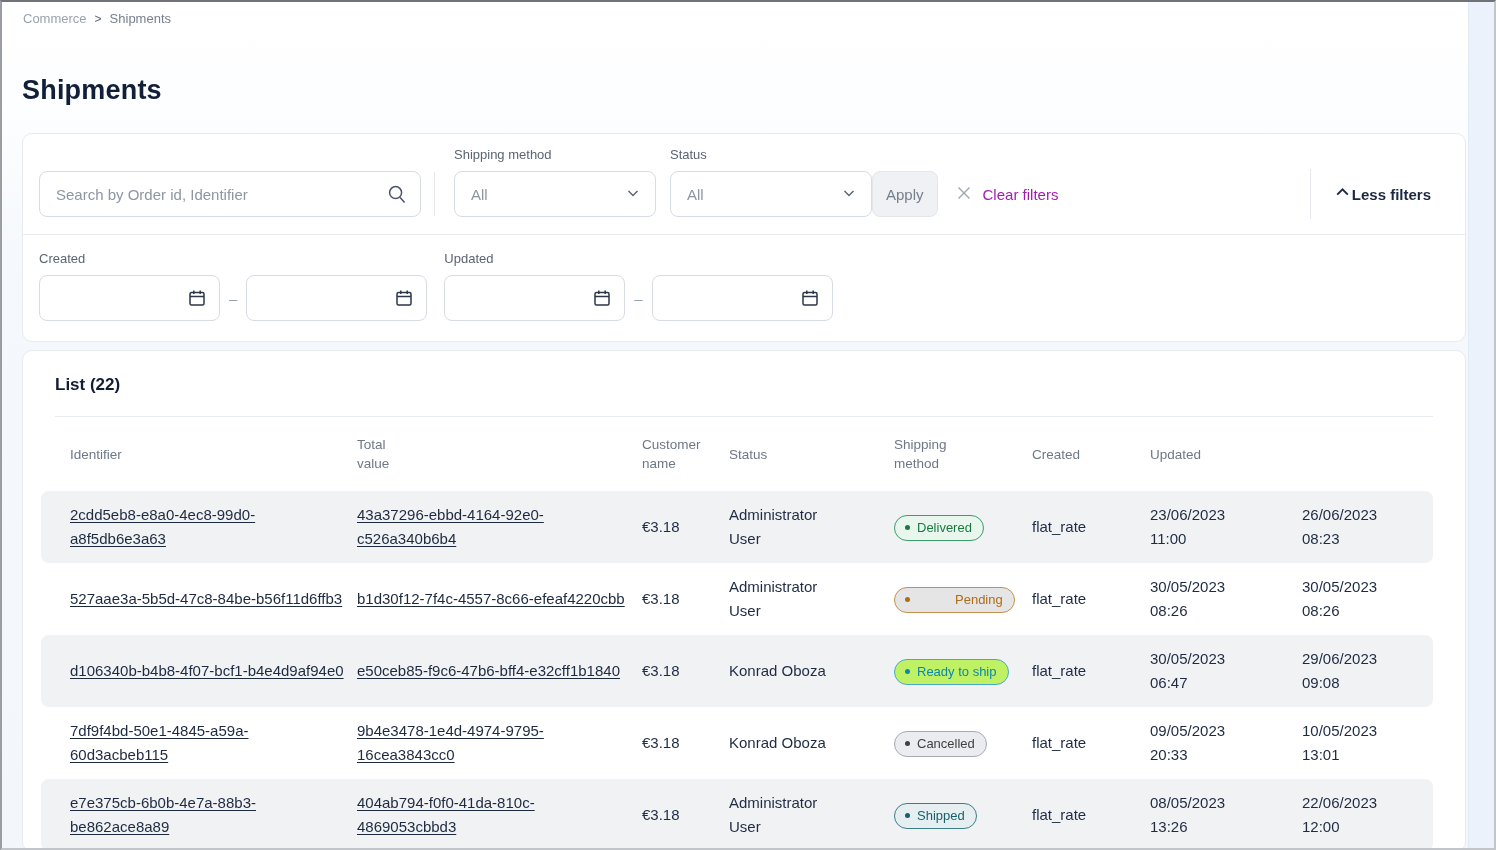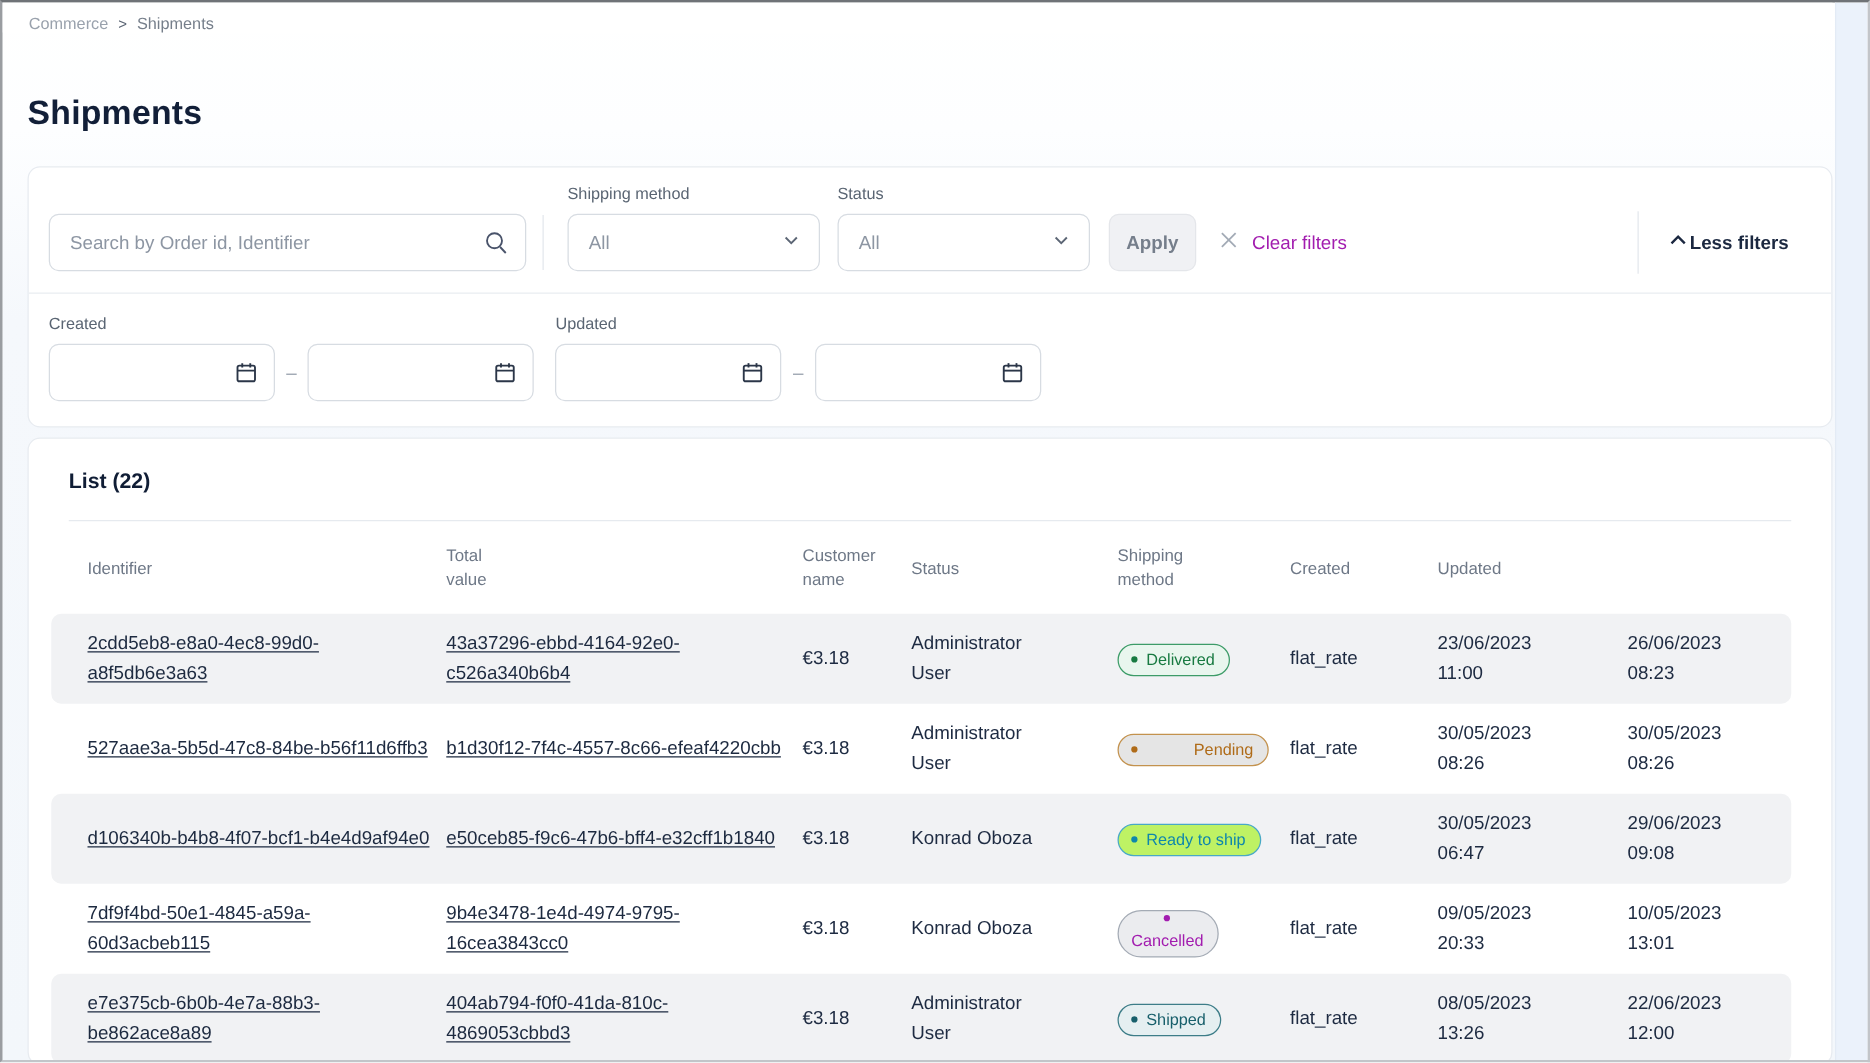--- a/index.html
+++ b/index.html
@@ -50,24 +50,23 @@
   .select-group { display:flex; flex-direction:column; }
   .field-label { font-size:13px; color:#5a6573; margin-bottom:9px; }
   .select {
     width:202px; height:46px; border:1px solid #d7dce2; border-radius:8px; background:#fff;
     display:flex; align-items:center; justify-content:space-between; padding:0 14px 0 16px;
     font-size:15px; color:#8d96a3; cursor:pointer;
   }
   .sg-gap { margin-left:14px; }
 
   .apply-btn {
-    margin-left:15px; height:46px; padding:0 13px; border:1px solid #e4e6ea; border-radius:8px;
+    height:46px; padding:0 13px; border:1px solid #e4e6ea; border-radius:8px;
     background:#f0f1f4; color:#757e8b; font-size:15px; font-family:"Liberation Sans", sans-serif;
     cursor:pointer;
-    font-weight:bold;
   }
   .clear-btn {
     margin-left:17px; height:46px; display:flex; align-items:center; gap:10px;
     color:#a21caf; font-size:15px; cursor:pointer; background:none; border:none;
     font-family:"Liberation Sans", sans-serif;
   }
   .row1-right { margin-left:auto; display:flex; align-items:center; height:46px; }
   .vdiv-tall { width:1px; height:50px; background:#e4e8ed; align-self:center; }
   .less-filters {
     display:flex; align-items:center; gap:1px; padding:0 34px 0 23px; height:46px;
@@ -372,21 +371,21 @@
       <a class="id-link">7df9f4bd-50e1-4845-a59a-60d3acbeb115</a>
     </div>
     <div class="cell">
       <a class="id-link">9b4e3478-1e4d-4974-9795-16cea3843cc0</a>
     </div>
     <div class="cell">€3.18</div>
     <div class="cell">
       <span class="customer">Konrad Oboza</span>
     </div>
     <div class="cell">
-      <span class="badge" style="color: #a21caf; background: rgb(235, 236, 239); border-color: rgb(164, 171, 181); flex-direction: column;">
+      <span class="badge" style="color: #404040; background: rgb(235, 236, 239); border-color: rgb(164, 171, 181);">
         <span class="dot"></span>
         <span>Cancelled</span>
       </span>
     </div>
     <div class="cell">flat_rate</div>
     <div class="cell">
       <span class="dt">09/05/2023</span>
       <span class="dt">20:33</span>
     </div>
     <div class="cell">

